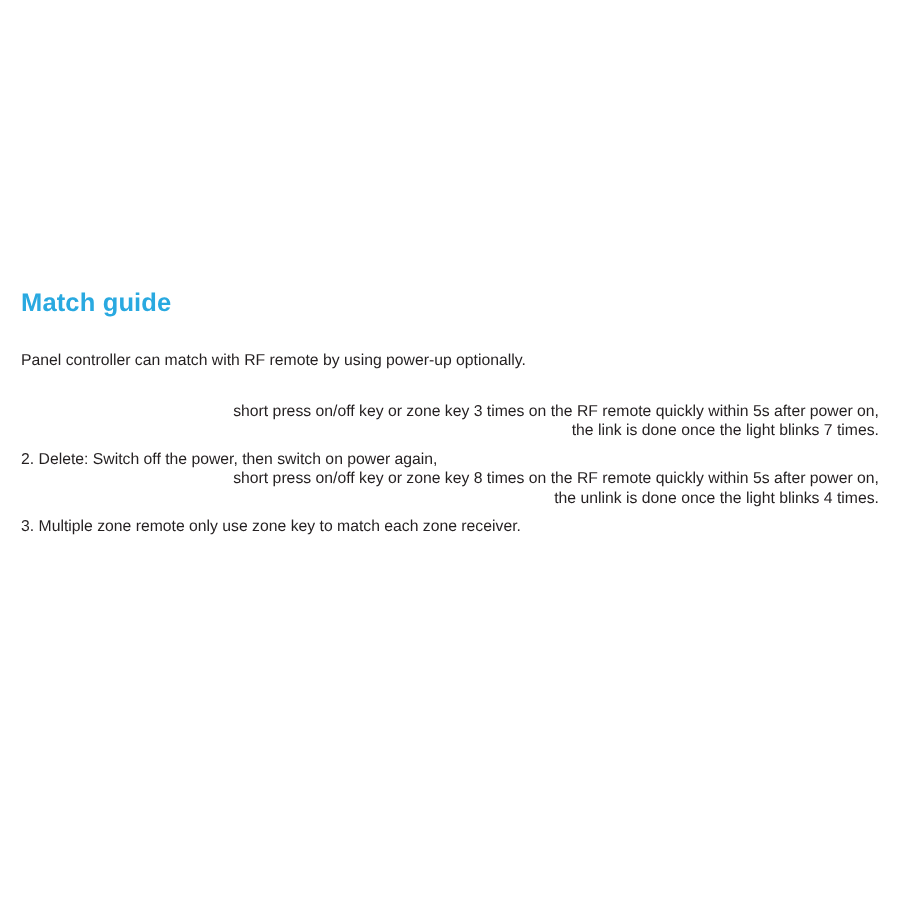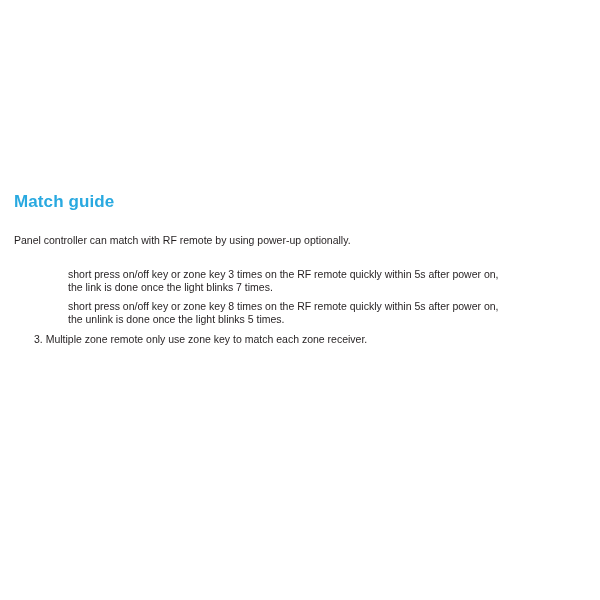--- a/index.html
+++ b/index.html
@@ -51,40 +51,41 @@
     color: #231f20;
     line-height: 1.2;
     margin-bottom: 7px;
   }
   .step-line {
     display: block;
     white-space: pre;
   }
   .step-line.indent {
     padding-left: 54px;
+    text-align: right;
   }
   .step:last-child {
     margin-bottom: 0;
-    margin-left: 20px;
   }
 </style>
 </head>
 <body>
 
 <div class="page">
   <div class="content">
     <h1 class="heading">Match guide</h1>
     <p class="intro">Panel controller can match with RF remote by using power-up optionally.</p>
     <ol class="steps">
       <li class="step">
         <span class="step-line indent">short press on/off key or zone key 3 times on the RF remote quickly within 5s after power on,</span>
         <span class="step-line indent">the link is done once the light blinks 7 times.</span>
       </li>
       <li class="step">
+        <span class="step-line">2. Delete: Switch off the power, then switch on power again,</span>
         <span class="step-line indent">short press on/off key or zone key 8 times on the RF remote quickly within 5s after power on,</span>
-        <span class="step-line indent">the unlink is done once the light blinks 5 times.</span>
+        <span class="step-line indent">the unlink is done once the light blinks 4 times.</span>
       </li>
       <li class="step">
         <span class="step-line">3. Multiple zone remote only use zone key to match each zone receiver.</span>
       </li>
     </ol>
   </div>
 </div>
 
 </body></html>

